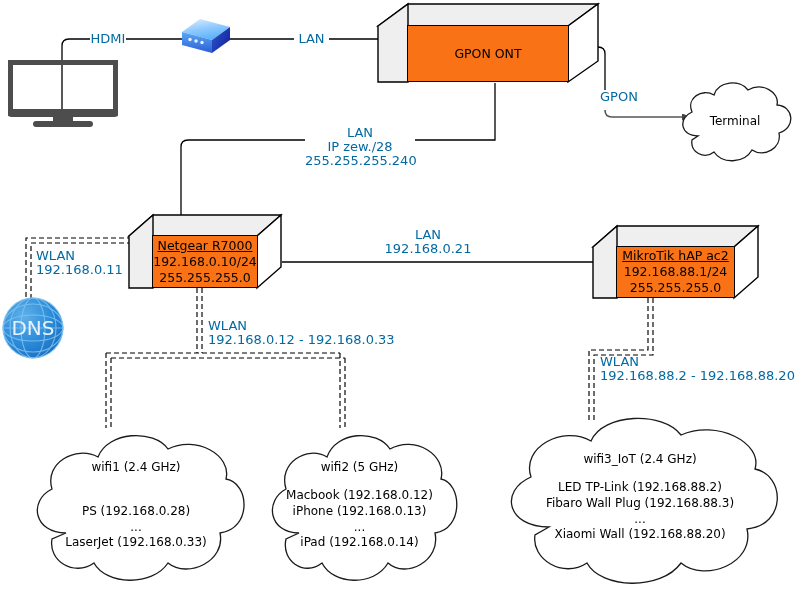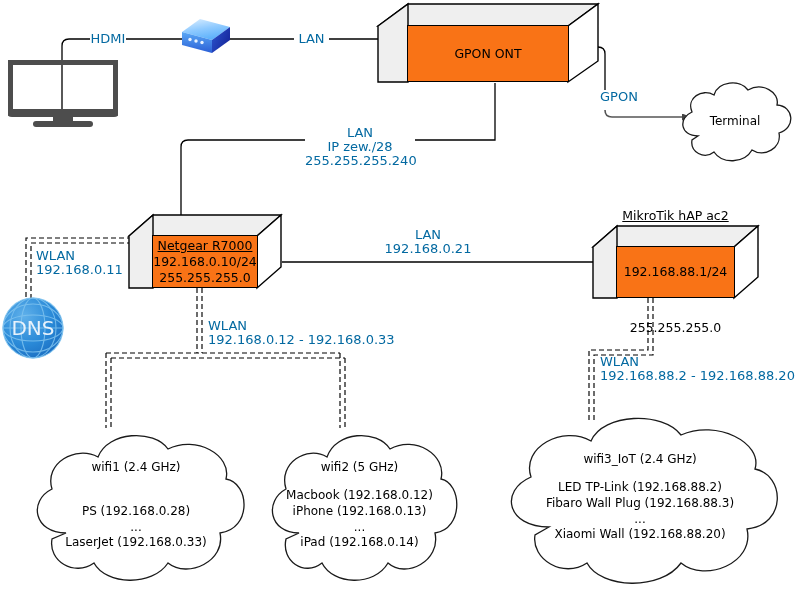--- a/index.html
+++ b/index.html
@@ -221,21 +221,21 @@
       <div class="dev-line">255.255.255.0</div>
     </div>
   </div>
 
   <div class="box3d" style="left:592px; top:225px; width:167px; height:74px;">
     <svg class="solid" width="167" height="74" viewBox="0 0 167 74" xmlns="http://www.w3.org/2000/svg">
       <polygon points="1,22 25,1 166,1 142,22" fill="#efefef" stroke="#000" stroke-width="1.4"></polygon>
       <polygon points="1,22 1,73 25,73 25,1" fill="#efefef" stroke="#000" stroke-width="1.4"></polygon>
       <polygon points="142,22 166,1 166,52 142,73" fill="#ffffff" stroke="#000" stroke-width="1.4"></polygon>
     </svg>
-    <div class="face-front" style="left:24px; top:21px; width:119px; height:52px; right:auto; bottom:auto;gap:40px;">
+    <div class="face-front" style="left:24px; top:21px; width:119px; height:52px; right:auto; bottom:auto;">
       <div class="dev-title">MikroTik hAP ac2</div>
       <div class="dev-line">192.168.88.1/24</div>
       <div class="dev-line">255.255.255.0</div>
     </div>
   </div>
 
   <div class="dns-icon" style="left:2px; top:297px; width:62px; height:62px;">
     <svg width="62" height="62" viewBox="0 0 62 62" xmlns="http://www.w3.org/2000/svg">
       <defs>
         <radialGradient id="globeGrad" cx="0.35" cy="0.3" r="0.85">

